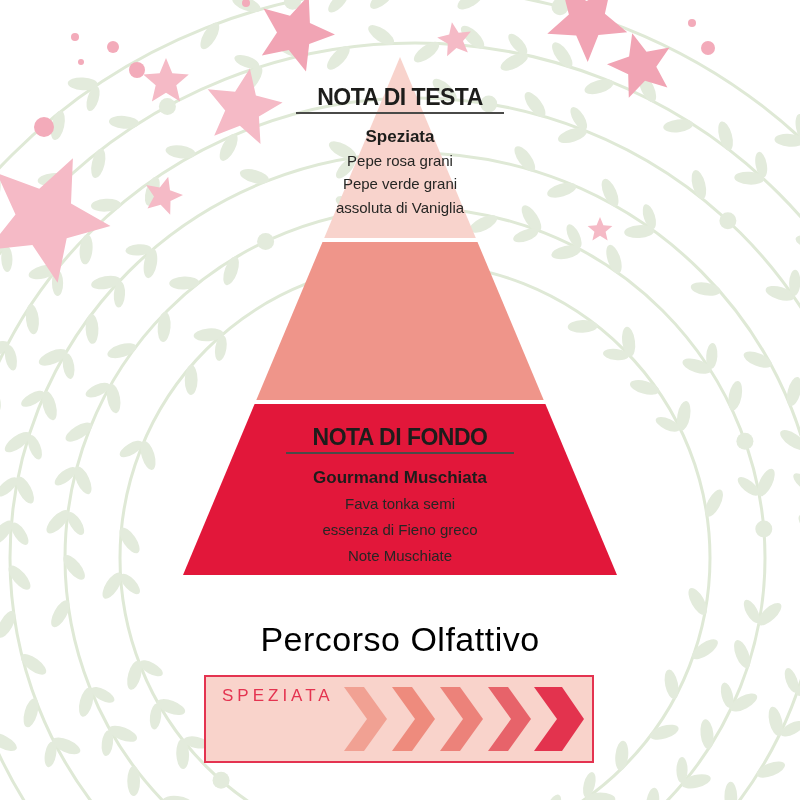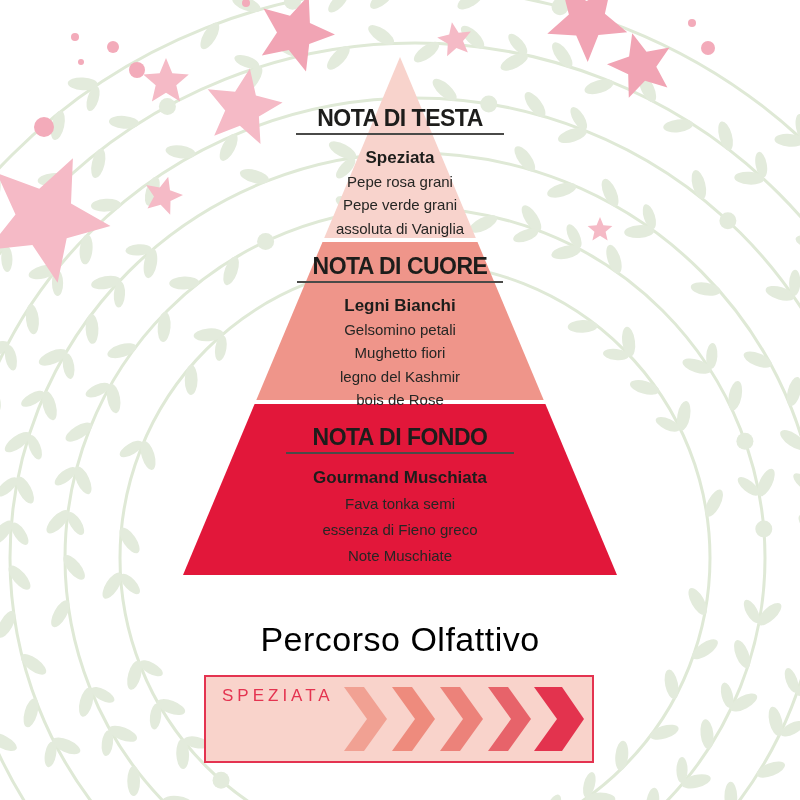--- a/index.html
+++ b/index.html
@@ -14,21 +14,21 @@
   .txt-layer{position:absolute;left:0;right:0;z-index:2;text-align:center;color:#262624;}
   .section-title{
     font-size:23px;font-weight:bold;letter-spacing:-0.5px;color:#1d1d1b;
     margin:0;line-height:26px;
   }
   .title-underline{height:2px;background:#4a4a48;margin:2px auto 0 auto;}
   .family-line{font-size:17px;font-weight:bold;color:#1d1d1b;margin-top:11px;}
   .note-line{font-size:15px;color:#262624;}
   .lh-a .note-line,.lh-a .family-line{line-height:23.5px;}
   .lh-b .note-line,.lh-b .family-line{line-height:26px;}
-  #sec-testa{top:105px;}
+  #sec-testa{top:84px;}
   #sec-cuore{top:253px;}
   #sec-fondo{top:424px;}
   #percorso-title{
     top:620px;font-size:34px;font-weight:300;color:#000000;letter-spacing:0.5px;
   }
   #path-banner{
     position:absolute;left:204px;top:675px;width:386px;height:84px;
     border:2px solid var(--accent);background:var(--banner-bg);z-index:2;
   }
   #banner-labels{
@@ -277,29 +277,20 @@
 
   <div id="sec-testa" class="txt-layer lh-a">
     <h2 class="section-title">NOTA DI TESTA</h2>
     <div class="title-underline" style="width:208px"></div>
     <div class="family-line">Speziata</div>
     <div class="note-line">Pepe rosa grani</div>
     <div class="note-line">Pepe verde grani</div>
     <div class="note-line">assoluta di Vaniglia</div>
   </div>
 
-  <div id="sec-cuore" class="txt-layer lh-a">
-    <h2 class="section-title">NOTA DI CUORE</h2>
-    <div class="title-underline" style="width:206px"></div>
-    <div class="family-line">Legni Bianchi</div>
-    <div class="note-line">Gelsomino petali</div>
-    <div class="note-line">Mughetto fiori</div>
-    <div class="note-line">legno del Kashmir</div>
-    <div class="note-line">bois de Rose</div>
-  </div>
 
   <div id="sec-fondo" class="txt-layer lh-b">
     <h2 class="section-title">NOTA DI FONDO</h2>
     <div class="title-underline" style="width:228px"></div>
     <div class="family-line">Gourmand Muschiata</div>
     <div class="note-line">Fava tonka semi</div>
     <div class="note-line">essenza di Fieno greco</div>
     <div class="note-line">Note Muschiate</div>
   </div>
 

